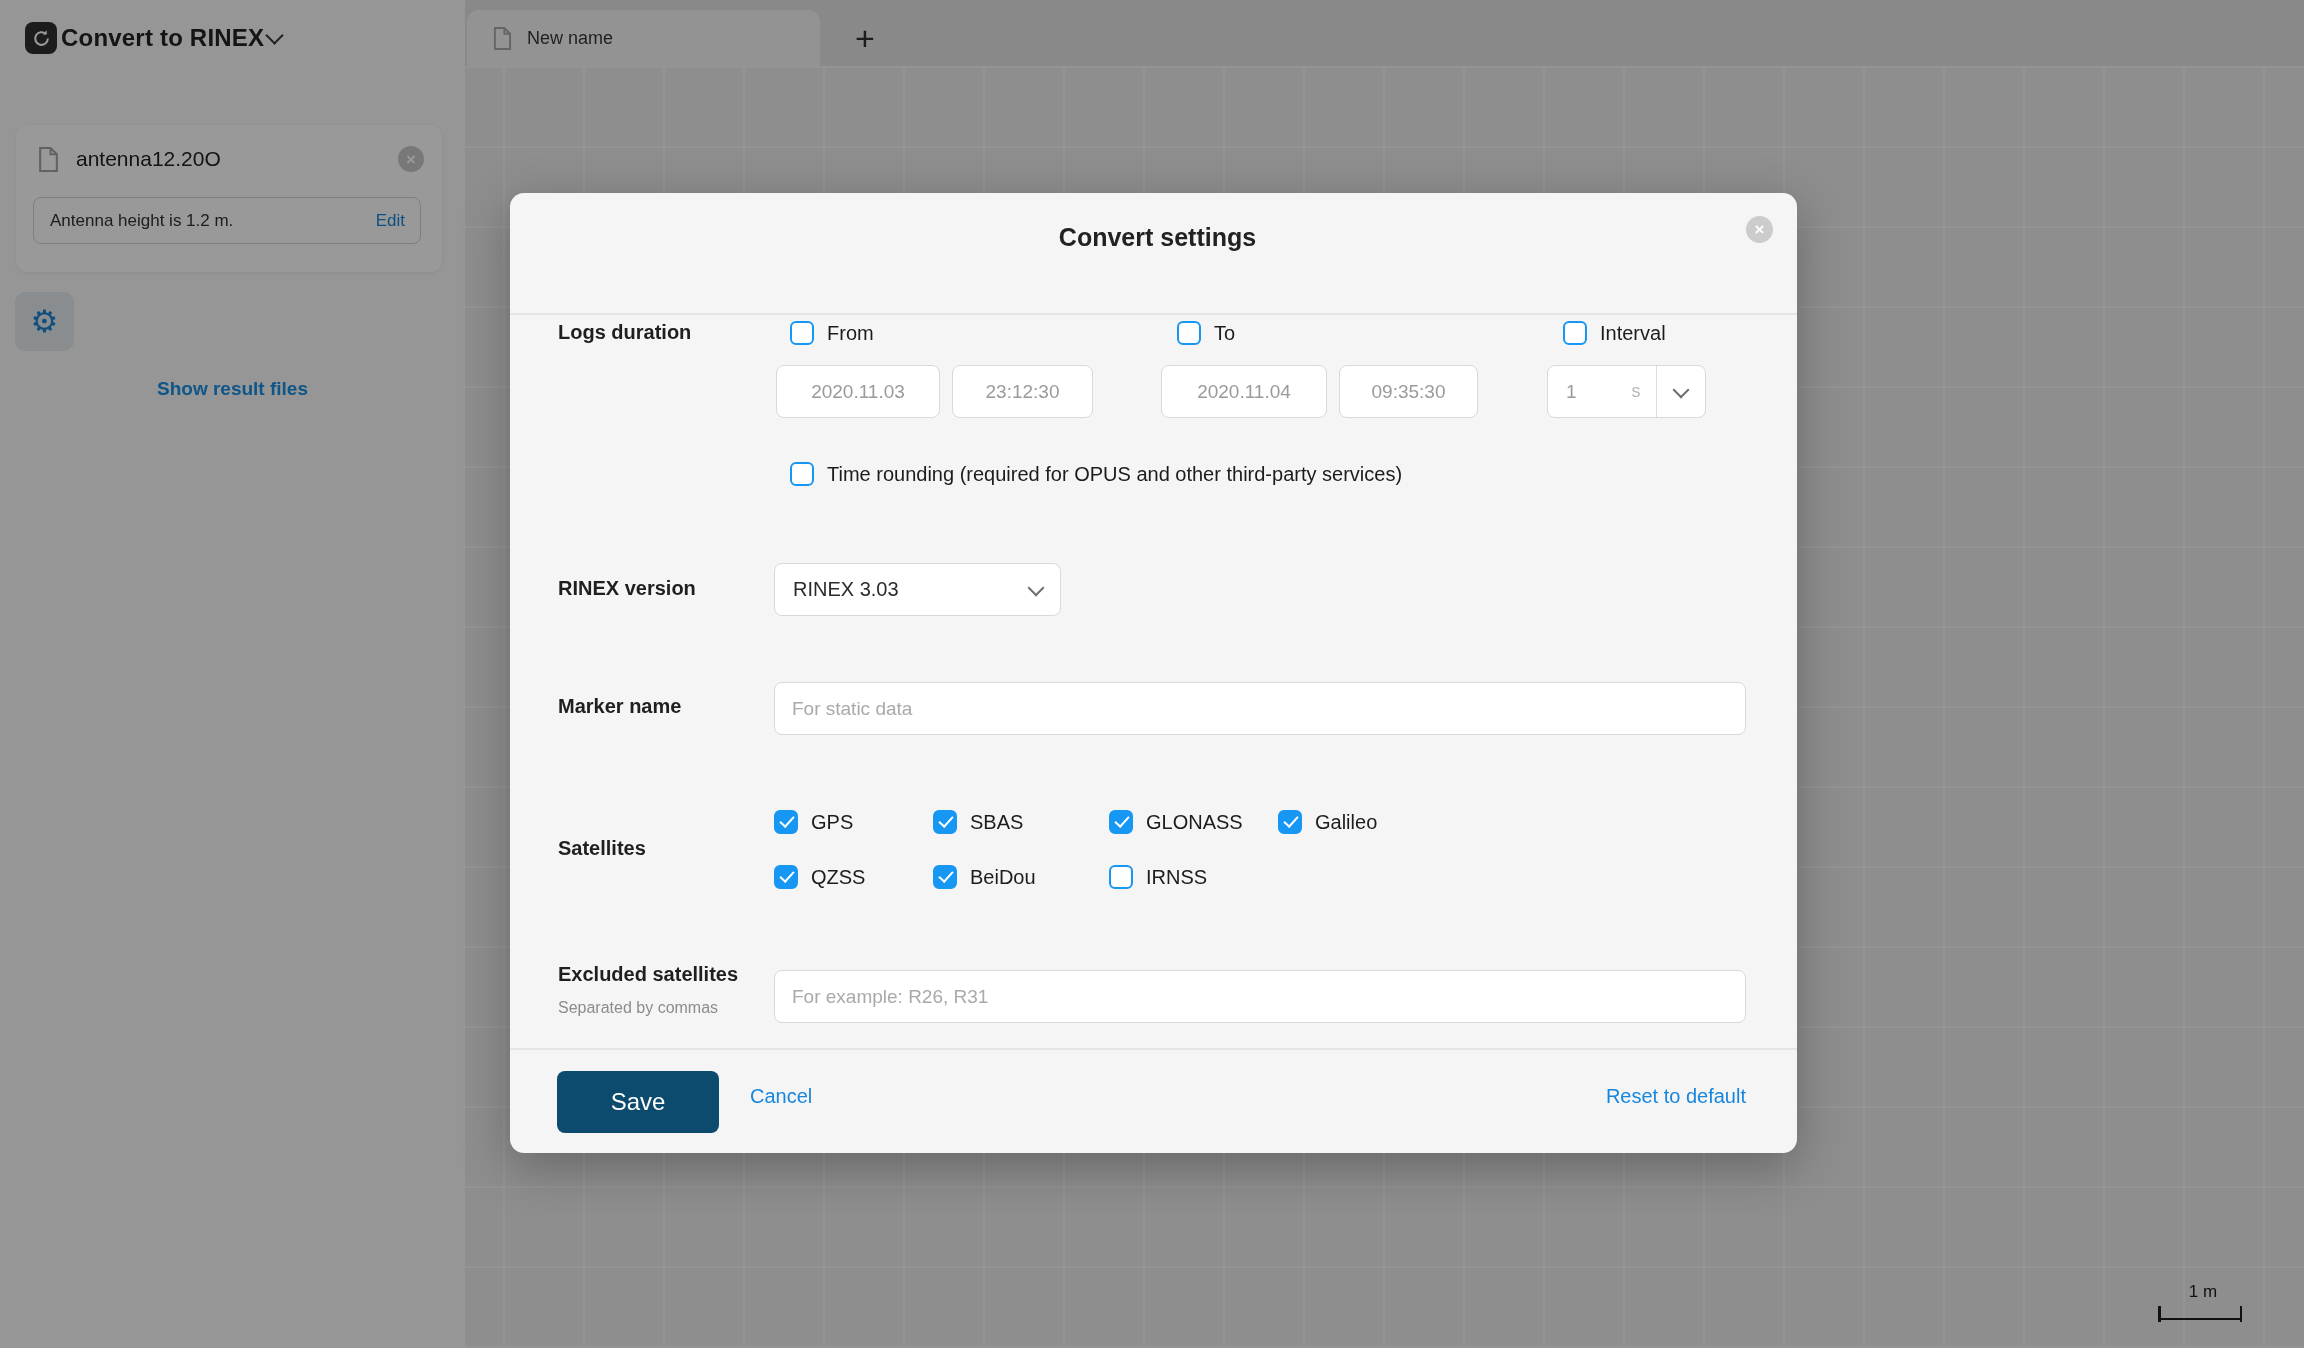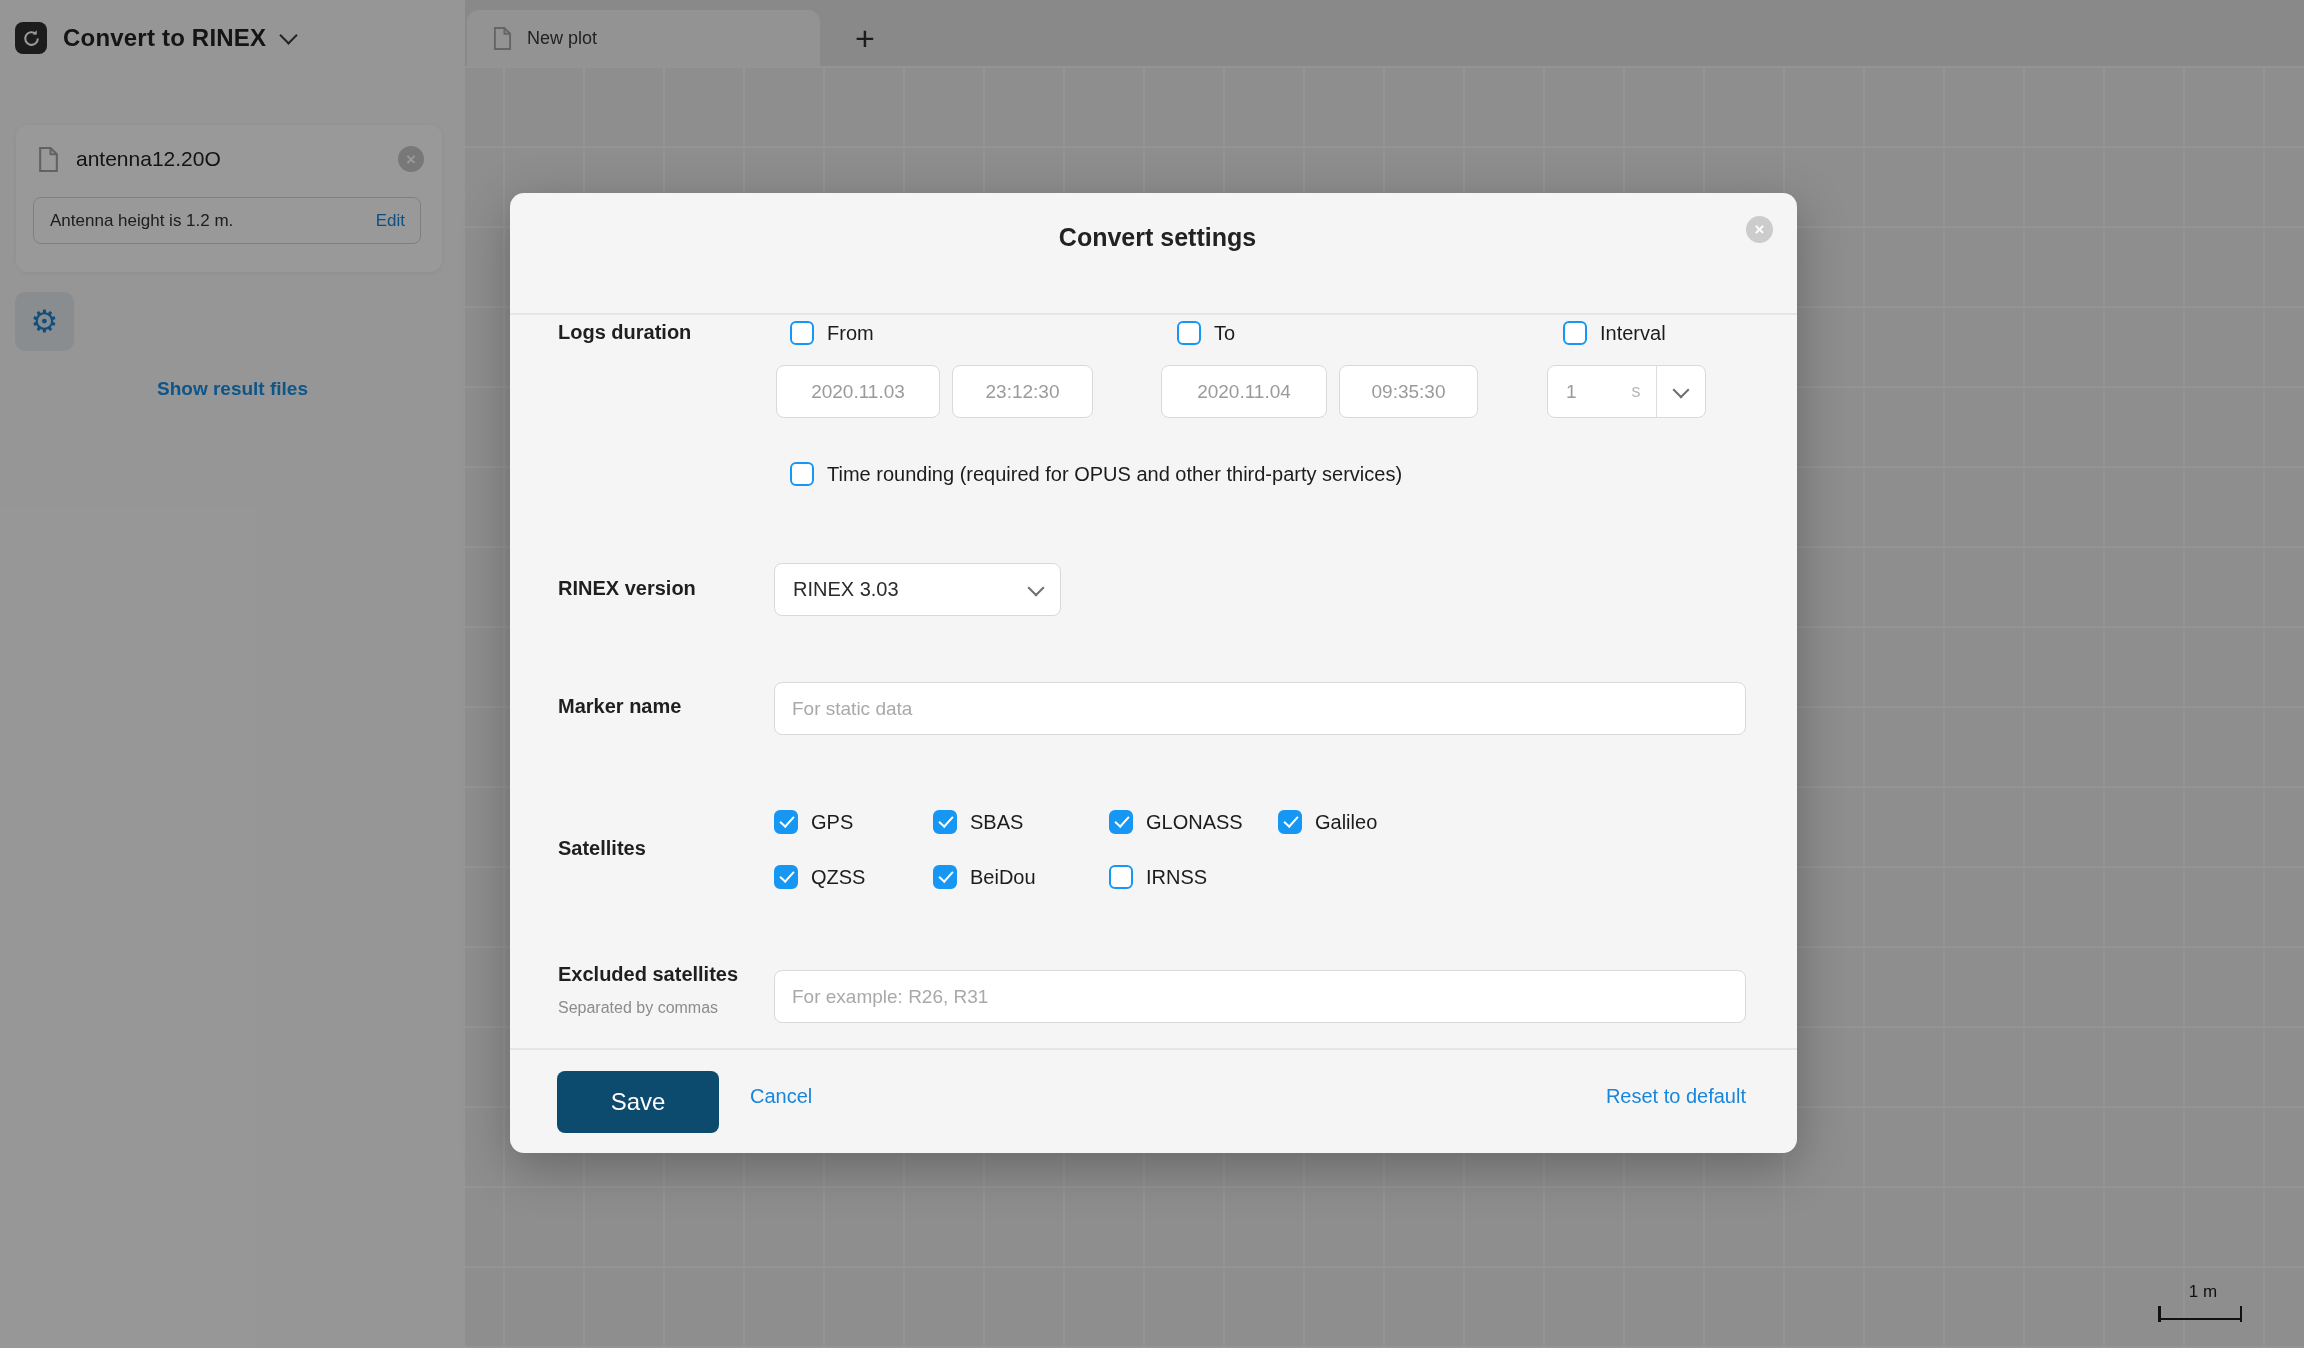--- a/index.html
+++ b/index.html
@@ -1,21 +1,21 @@
 <!DOCTYPE html>
 <html><head>
 <meta charset="utf-8">
 <style>
   html,body{margin:0;padding:0;}
   body{font-family:"Liberation Sans",sans-serif;background:#ffffff;}
   .screen{position:relative;width:2304px;height:1348px;overflow:hidden;background:#ffffff;}
 
   
   .sidebar{position:absolute;left:0;top:0;width:465px;height:1348px;background:#fbfbfb;}
-  .app-header{position:absolute;left:15px;top:22px;display:flex;align-items:center;gap:16px;cursor:pointer;}
+  .app-header{position:absolute;left:25px;top:22px;display:flex;align-items:center;gap:4px;cursor:pointer;}
   .app-icon{width:32px;height:32px;background:#2f2f2f;border-radius:8px;display:flex;align-items:center;justify-content:center;}
   .app-title{font-size:24px;font-weight:700;color:#242424;letter-spacing:0.2px;}
   .chev{display:inline-block;width:11px;height:11px;border-right:2.5px solid #3a3a3a;border-bottom:2.5px solid #3a3a3a;transform:rotate(45deg);margin-top:-6px;}
   .file-card{position:absolute;left:16px;top:125px;width:426px;height:147px;background:#ffffff;border-radius:12px;box-shadow:0 1px 5px rgba(0,0,0,0.07);}
   .file-row{position:absolute;left:0;top:18px;width:100%;height:32px;display:flex;align-items:center;}
   .file-row .ficon{margin-left:22px;}
   .file-name{margin-left:17px;font-size:21px;color:#222222;}
   .remove-btn{position:absolute;right:18px;top:3px;width:26px;height:26px;border-radius:50%;background:#c9c9c9;color:#ffffff;font-size:17px;font-weight:700;display:flex;align-items:center;justify-content:center;cursor:pointer;line-height:1;}
   .note-box{position:absolute;left:17px;top:72px;width:388px;height:47px;background:#ffffff;border:1.5px solid #d4d4d4;border-radius:8px;box-sizing:border-box;display:flex;align-items:center;}
   .note-text{margin-left:16px;font-size:17px;color:#323232;}
@@ -118,21 +118,21 @@
     </div>
     <div class="show-results">Show result files</div>
   </div>
 
   <div class="tabbar">
     <div class="tab">
       <svg width="19" height="23" viewBox="0 0 20 24">
         <path d="M2 1h10l6 6v16H2z" fill="none" stroke="#a8a8a8" stroke-width="2"></path>
         <path d="M12 1v6h6" fill="none" stroke="#a8a8a8" stroke-width="2"></path>
       </svg>
-      <span class="tab-label">New plot</span>
+      <span class="tab-label">New name</span>
     </div>
     <span class="add-tab">+</span>
   </div>
 
   <div class="plot">
     <div class="scale-label">1 m</div>
     <div class="scale-bar">
       <span class="tick l"></span>
       <span class="tick r"></span>
     </div>

